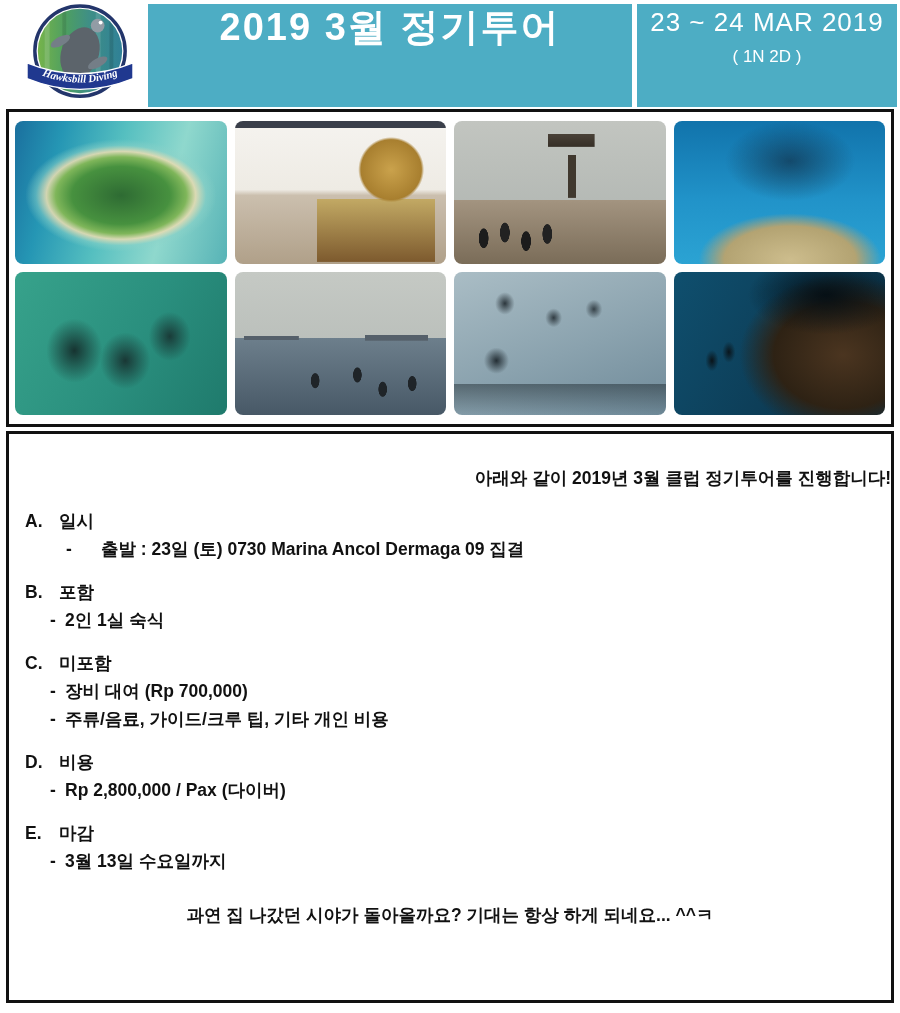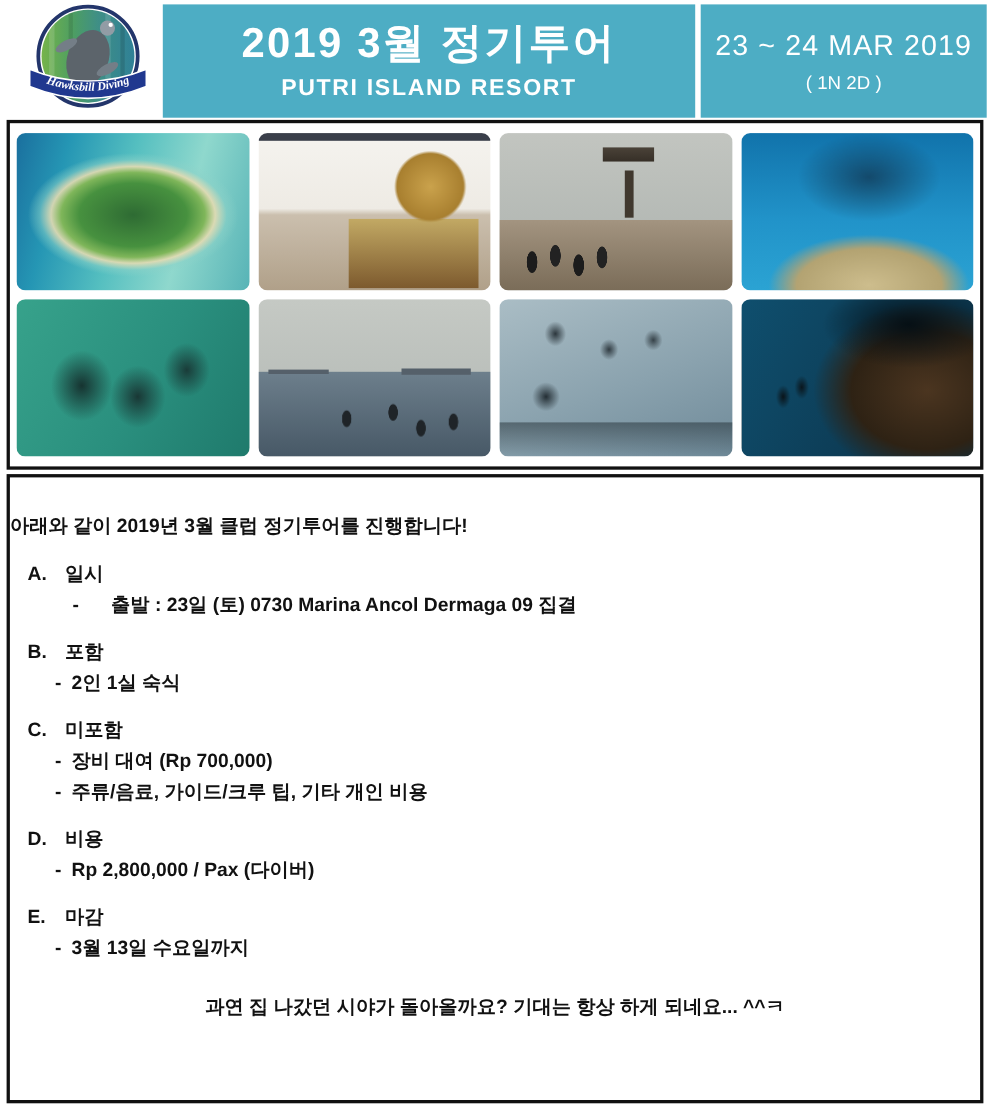--- a/index.html
+++ b/index.html
@@ -3,21 +3,21 @@
 <meta charset="utf-8">
 <style>
   * { margin:0; padding:0; box-sizing:border-box; }
   html,body { background:#fff; }
   body { font-family:"Liberation Sans", sans-serif; }
   .page { position:relative; width:900px; height:1013px; background:#fff; overflow:hidden; }
 
   
   .logo { position:absolute; left:16px; top:2px; width:128px; height:108px; }
   .hdr-box { position:absolute; top:4px; height:103px; background:#4dadc4;
-             display:flex; flex-direction:column; align-items:center; justify-content:center;
+             display:flex; flex-direction:column; align-items:center; 
              color:#fff; text-align:center; }
   .hdr-title-box { left:148px; width:484px; }
   .hdr-date-box { left:637px; width:260px; }
   .hdr-title { font-size:38px; font-weight:bold; letter-spacing:2px; line-height:46px; }
   .hdr-subtitle { font-size:21px; font-weight:bold; letter-spacing:1.5px; line-height:30px; margin-top:2px; }
   .hdr-date { font-size:26px; font-weight:normal; letter-spacing:1px; line-height:36px; }
   .hdr-dur { font-size:17px; line-height:26px; margin-top:4px; }
 
   
   .photo-box { position:absolute; left:6px; top:109px; width:888px; height:318px;
@@ -73,21 +73,21 @@
         radial-gradient(68% 78% at 80% 58%, #4b3520 0%, #2e2214 48%, rgba(10,25,35,0) 72%),
         radial-gradient(5% 12% at 18% 62%, rgba(10,16,20,.95), rgba(0,0,0,0) 62%),
         radial-gradient(5% 12% at 26% 56%, rgba(10,16,20,.9), rgba(0,0,0,0) 62%),
         linear-gradient(120deg, #0f4f6e 0%, #0d3e58 55%, #0a2e42 100%); }
 
   
   .body-box { position:absolute; left:6px; top:431px; width:888px; height:572px;
               border:3px solid #111; background:#fff; color:#111;
               font-weight:bold; font-size:17.5px; padding-top:30px; }
   .line { line-height:28px; white-space:nowrap; }
-  .intro { text-align:left; margin-bottom:12px; }
+  .intro { text-align:right; margin-bottom:12px; }
   .sec-heading { margin-top:15px; padding-left:16px; }
   .sec-heading .letter { display:inline-block; min-width:34px; }
   .item-a { padding-left:57px; }
   .item-a .dash { display:inline-block; min-width:35px; }
   .item-b { padding-left:41px; }
   .item-b .dash { display:inline-block; min-width:15px; }
   .closing { text-align:center; margin-top:26px; }
 </style>
 </head>
 <body>
@@ -124,21 +124,20 @@
       </g>
       <path d="M8,62 Q62,84 116,62 L116,78 Q62,100 8,78 Z" fill="#20388f" stroke="#ffffff" stroke-width="1.5"></path>
       <text font-size="11" font-weight="bold" font-style="italic" fill="#ffffff" font-family="Liberation Serif, serif">
         <textPath href="#ribbonArc" startOffset="50%" text-anchor="middle">Hawksbill Diving</textPath>
       </text>
     </svg>
   </div>
 
   <div class="hdr-box hdr-title-box">
     <div class="hdr-title">2019 3월 정기투어</div>
-    <div class="hdr-subtitle">PUTRI ISLAND RESORT</div>
   </div>
 
   <div class="hdr-box hdr-date-box">
     <div class="hdr-date">23 ~ 24 MAR 2019</div>
     <div class="hdr-dur">( 1N 2D )</div>
   </div>
 
   <div class="photo-box">
     <div class="photo-grid">
       <div class="photo p1" title="island-aerial-photo"></div>

